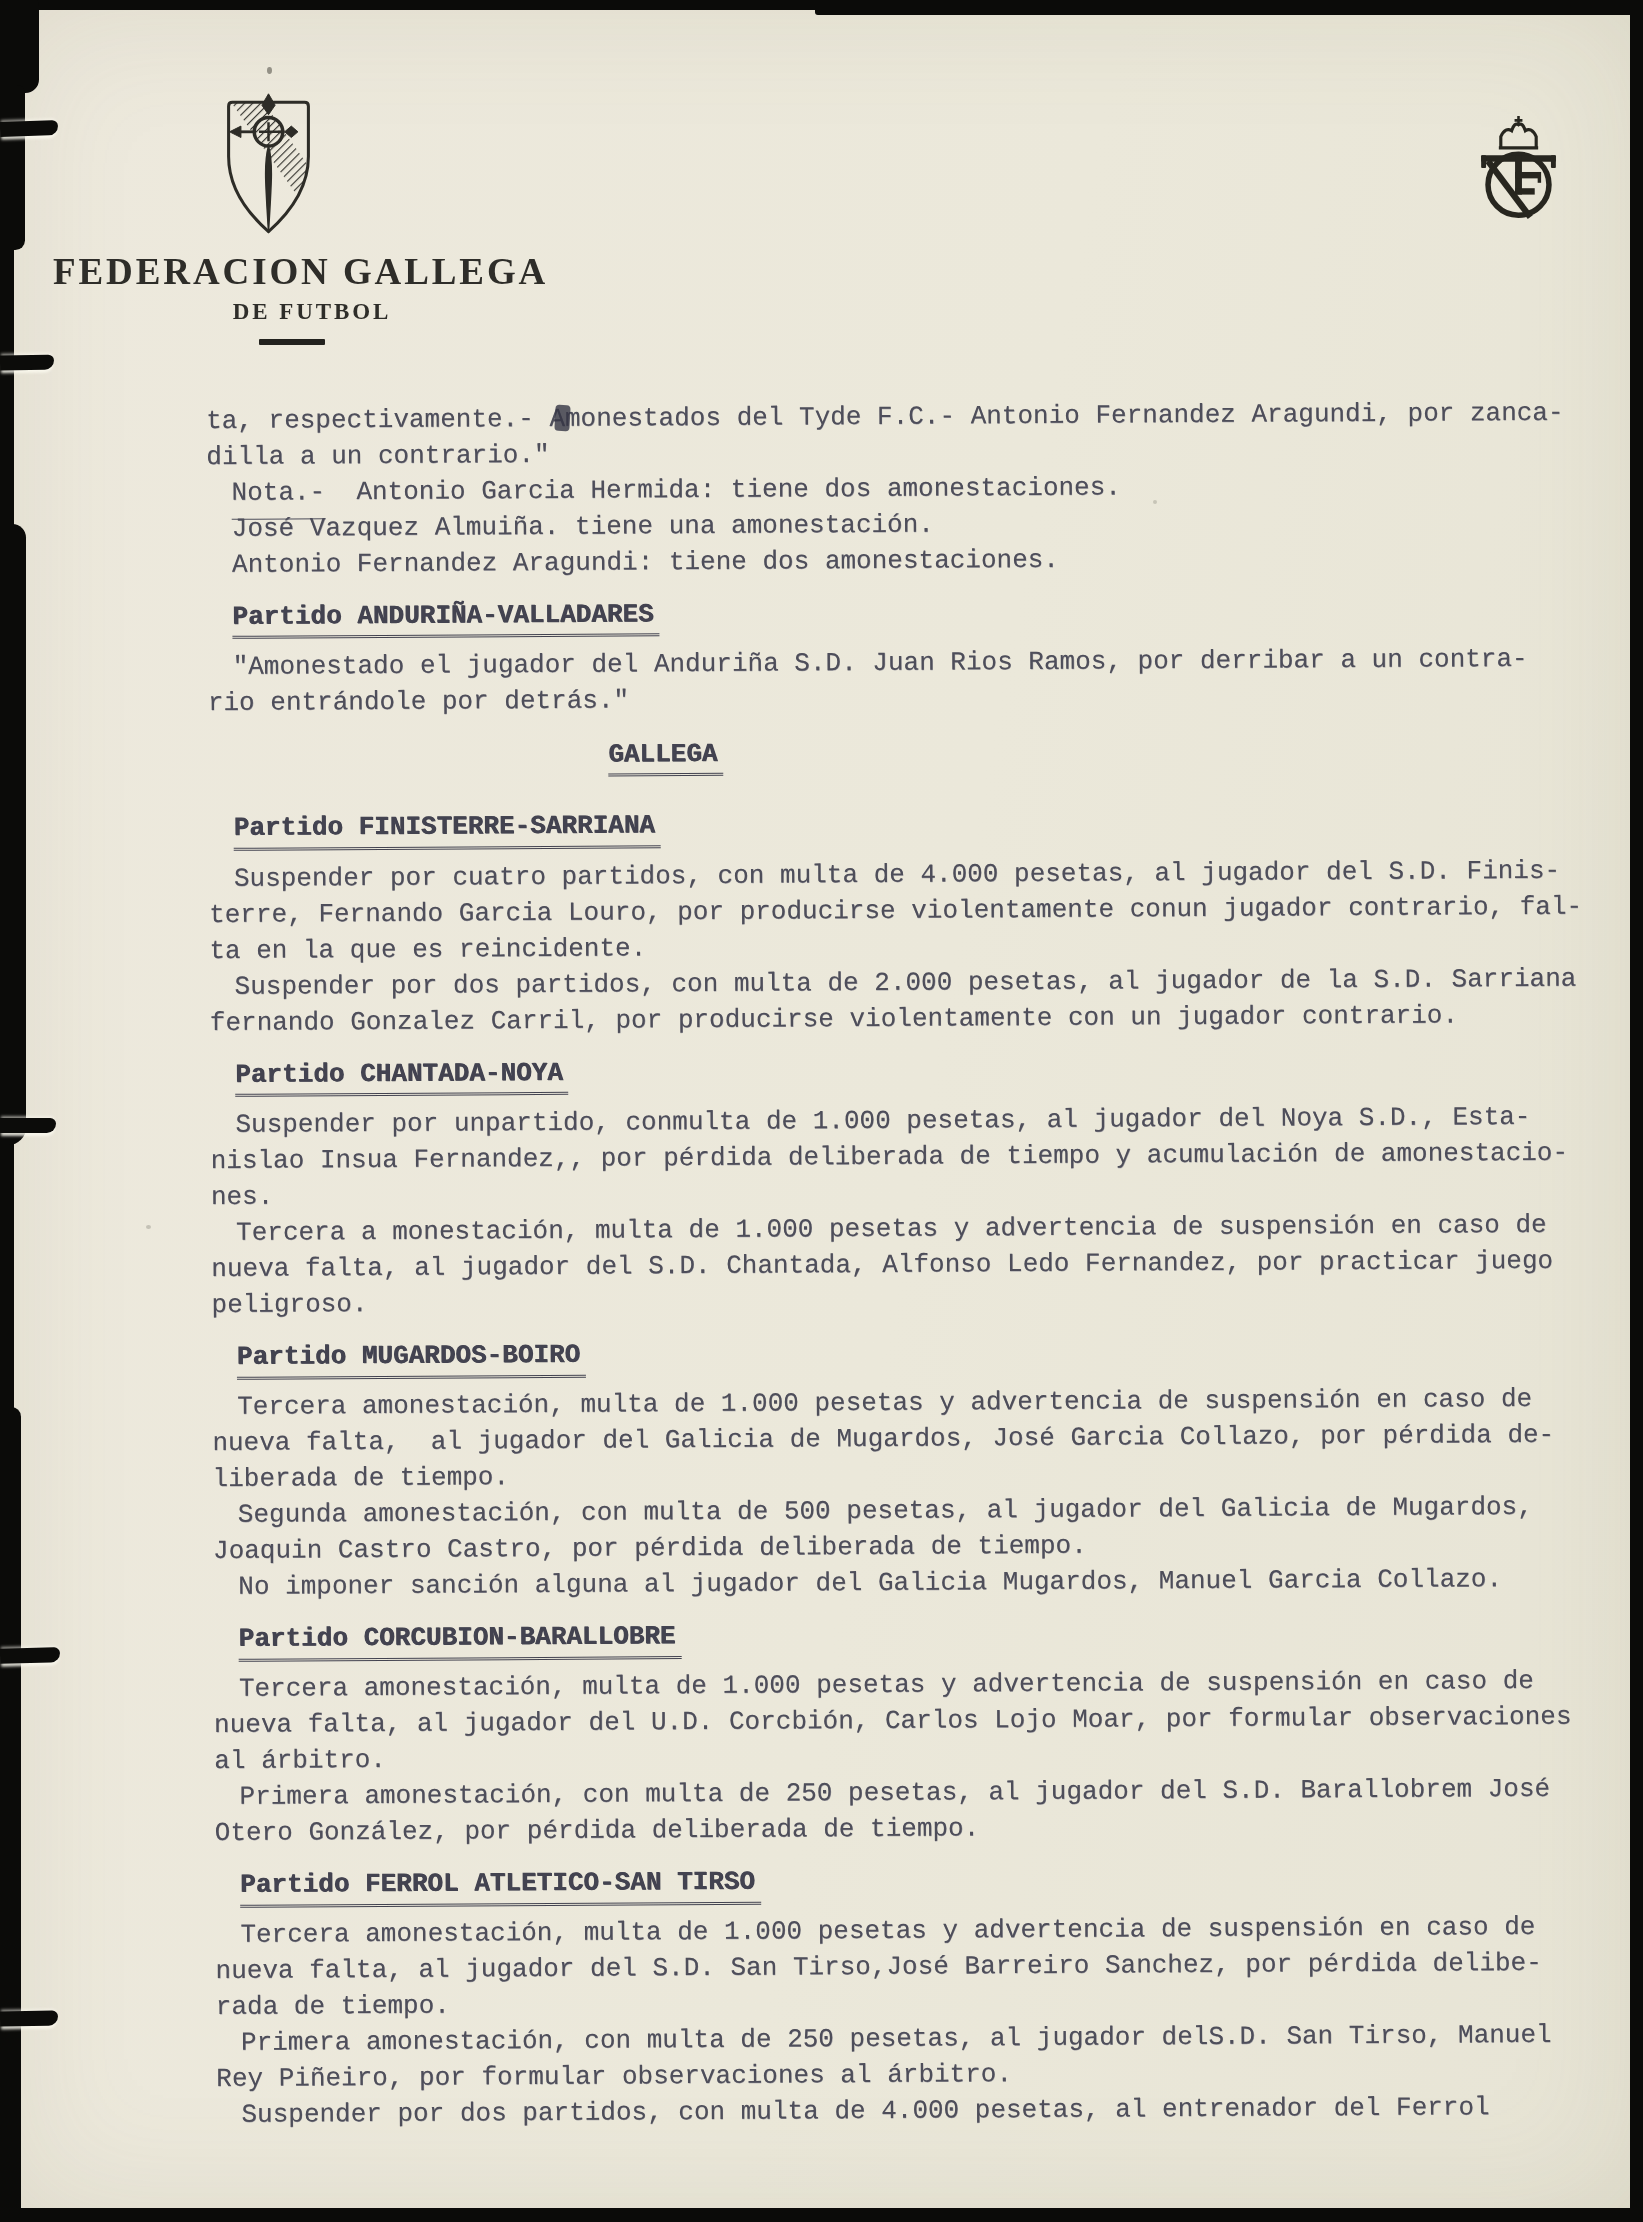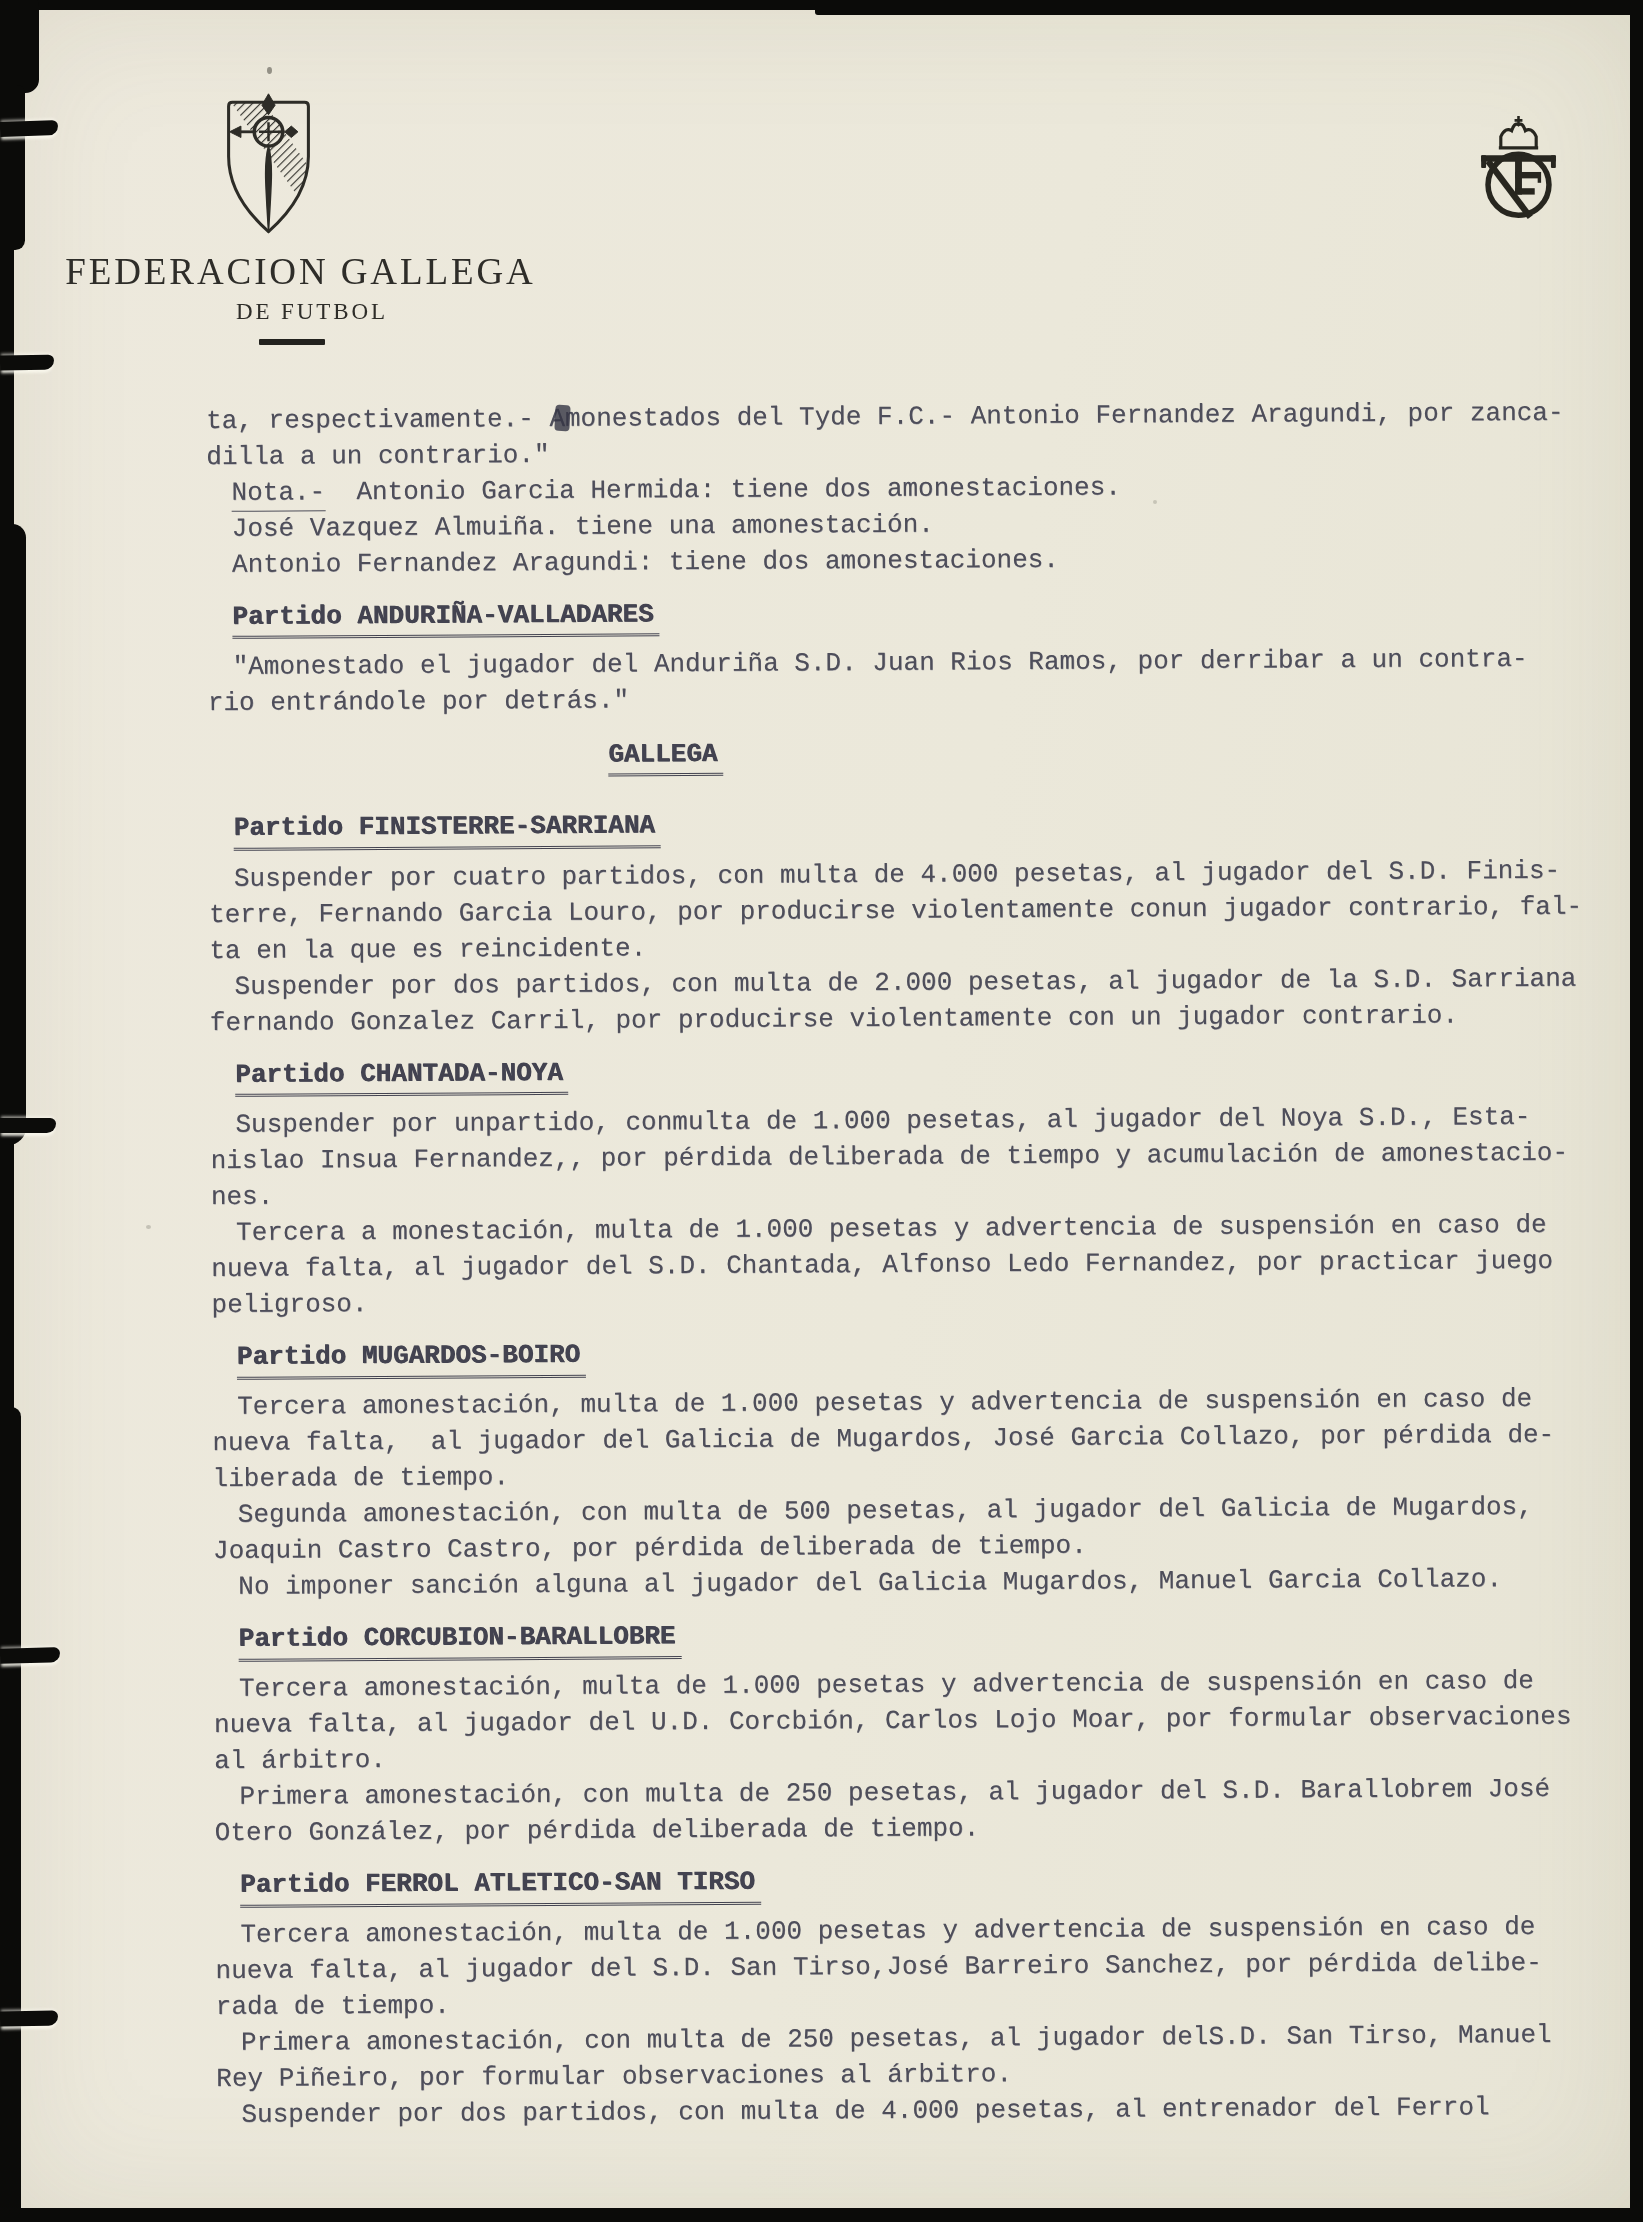--- a/index.html
+++ b/index.html
@@ -20,38 +20,38 @@
   .bump4{left:0;top:1407px;width:21.3px;height:825px;border-radius:0 9.7px 9.7px 0;}
 
   
   .hole{position:absolute;left:0;height:14.6px;background:#0c0c0a;border-radius:0 9.7px 15.5px 0;
         box-shadow:0 3.9px 2.9px -1px rgba(252,250,240,.85),0 -2.9px 2.9px -1px rgba(252,250,240,.55);}
 
   
   .shield-logo{position:absolute;left:221px;top:93px;}
   .monogram-logo{position:absolute;left:1475px;top:113px;}
   .lh-text{position:absolute;left:53px;top:250px;width:495px;text-align:center;color:#2e2d29;
-           font-family:"Liberation Serif",serif;font-weight:normal;}
+           font-family:"Liberation Serif",serif;font-weight:bold;}
   .lh1{font-size:37px;letter-spacing:2.9px;white-space:pre;}
   .lh2{font-size:23px;letter-spacing:2.9px;margin-top:5.8px;margin-left:23px;white-space:pre;}
   .lh-rule{width:66px;height:5.8px;background:#23221e;margin:14.6px auto 0 auto;margin-left:206px;border-radius:1px;}
 
   
   .typed{position:absolute;left:206px;top:403px;width:1403px;
          font-family:"Liberation Mono","DejaVu Sans Mono",monospace;
          font-size:26px;line-height:36px;color:#4e4e5a;
          text-shadow:0.3px 0.5px 0.6px rgba(60,60,88,.45);
          transform:rotate(-0.35deg);transform-origin:0 0;}
   .line{white-space:pre;position:relative;}
   .indent{padding-left:25px;}
   .h-line{margin:15.5px 0 9.7px 0;padding-left:25px;color:#434350;font-weight:bold;}
   .c-line{margin:17.5px 0 31px 400px;color:#434350;font-weight:bold;}
   .u2{display:inline-block;border-bottom:3.9px double currentColor;padding:0 5.8px 1.9px 0;
       text-shadow:0.7px 0.3px 0.4px currentColor;}
-  .u1{border-bottom:1.9px solid currentColor;padding-bottom:3px;}
+  .u1{border-bottom:1.9px solid currentColor;padding-bottom:11px;}
 
   .smudge{position:absolute;left:555px;top:405px;width:14.6px;height:26px;background:rgba(52,52,68,.8);
           border-radius:3.9px;transform:rotate(3deg);}
   .speck{position:absolute;background:rgba(62,60,52,.5);border-radius:50%;}
   .sp1{left:267px;top:67px;width:4.9px;height:6.8px;}
   .sp2{left:1153px;top:500px;width:3.9px;height:3.9px;opacity:.4;}
   .sp3{left:146px;top:1225px;width:4.9px;height:3.9px;opacity:.45;}
 </style>
 </head>
 <body>

